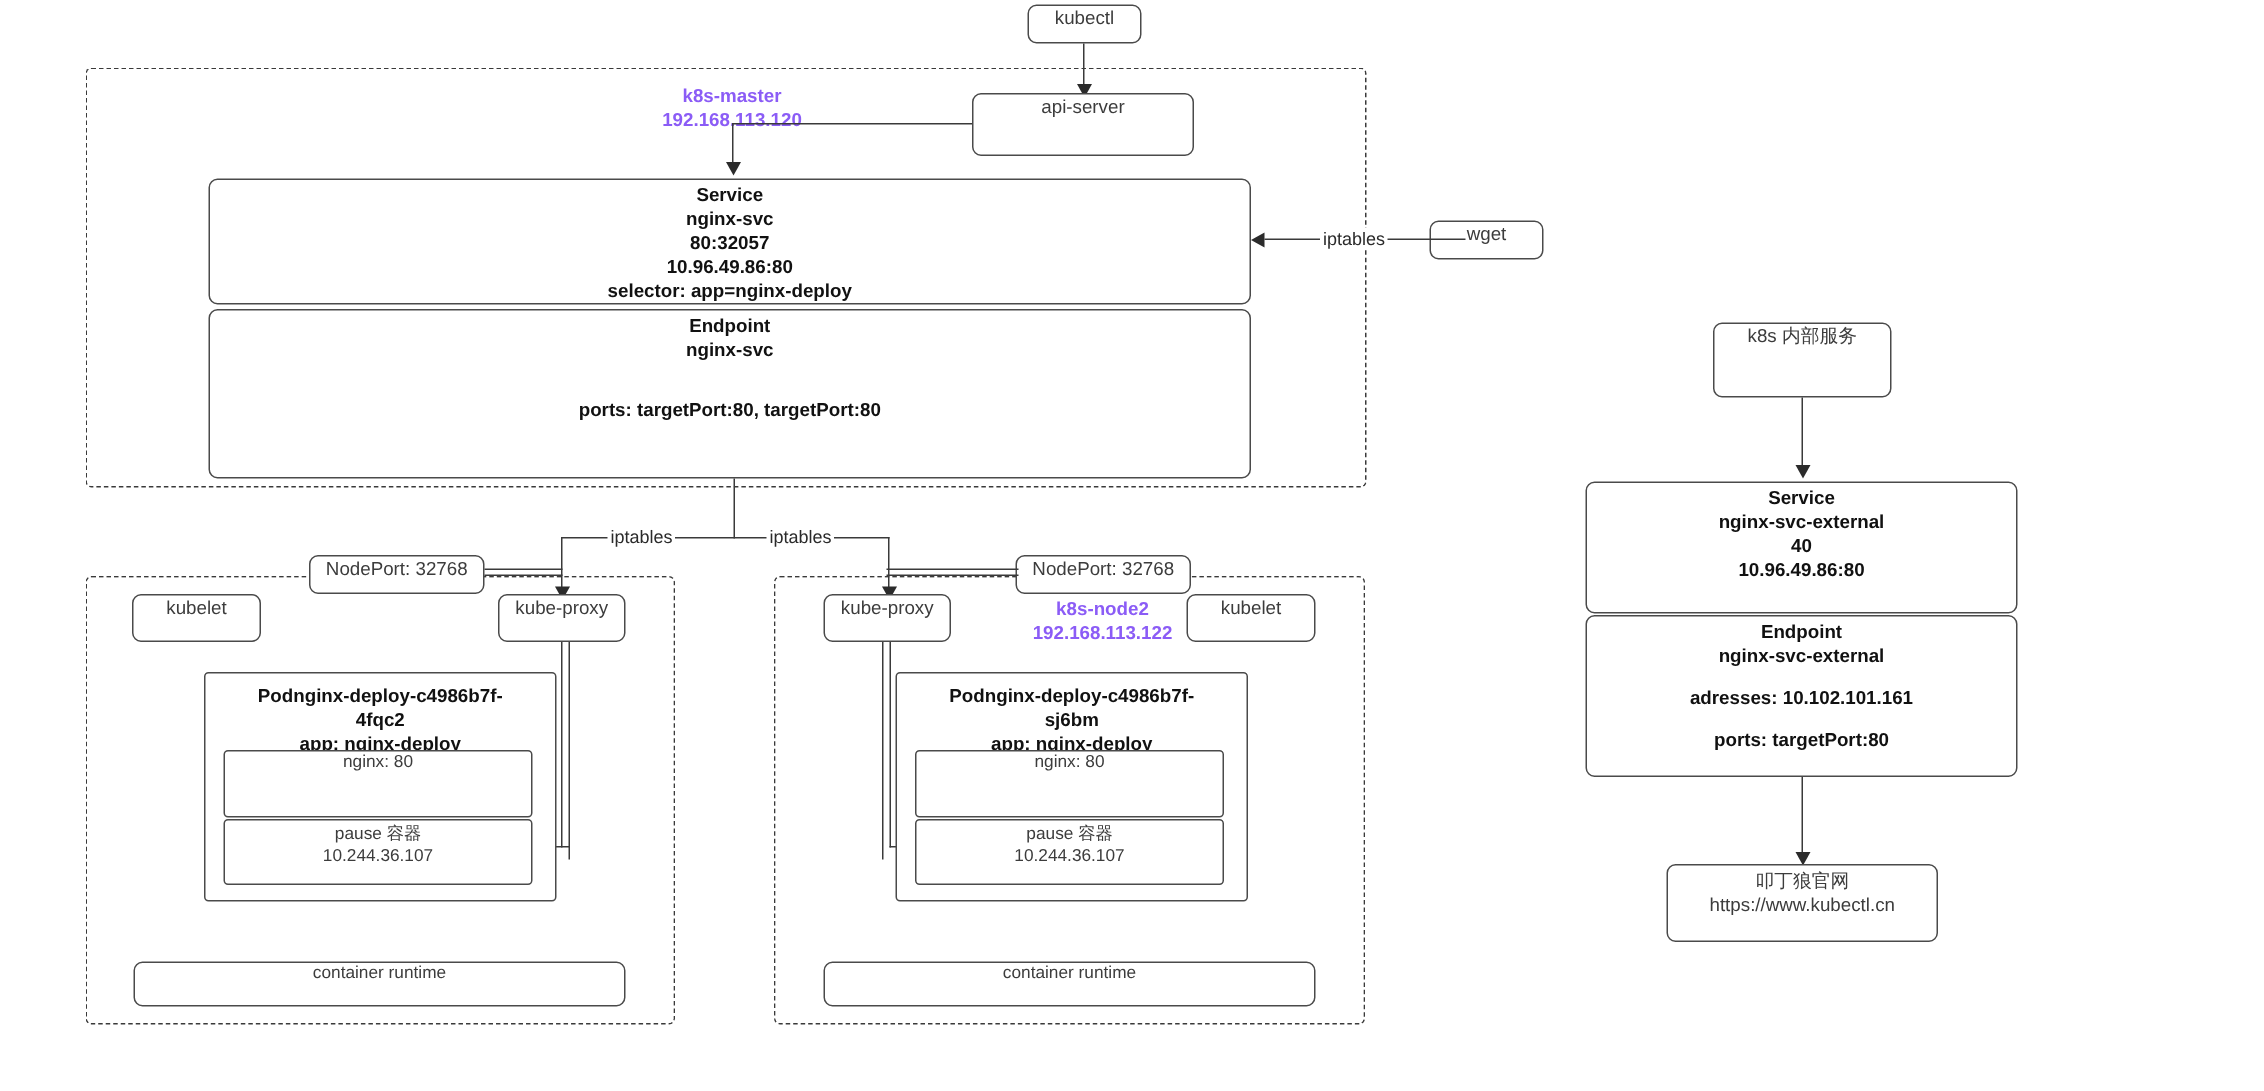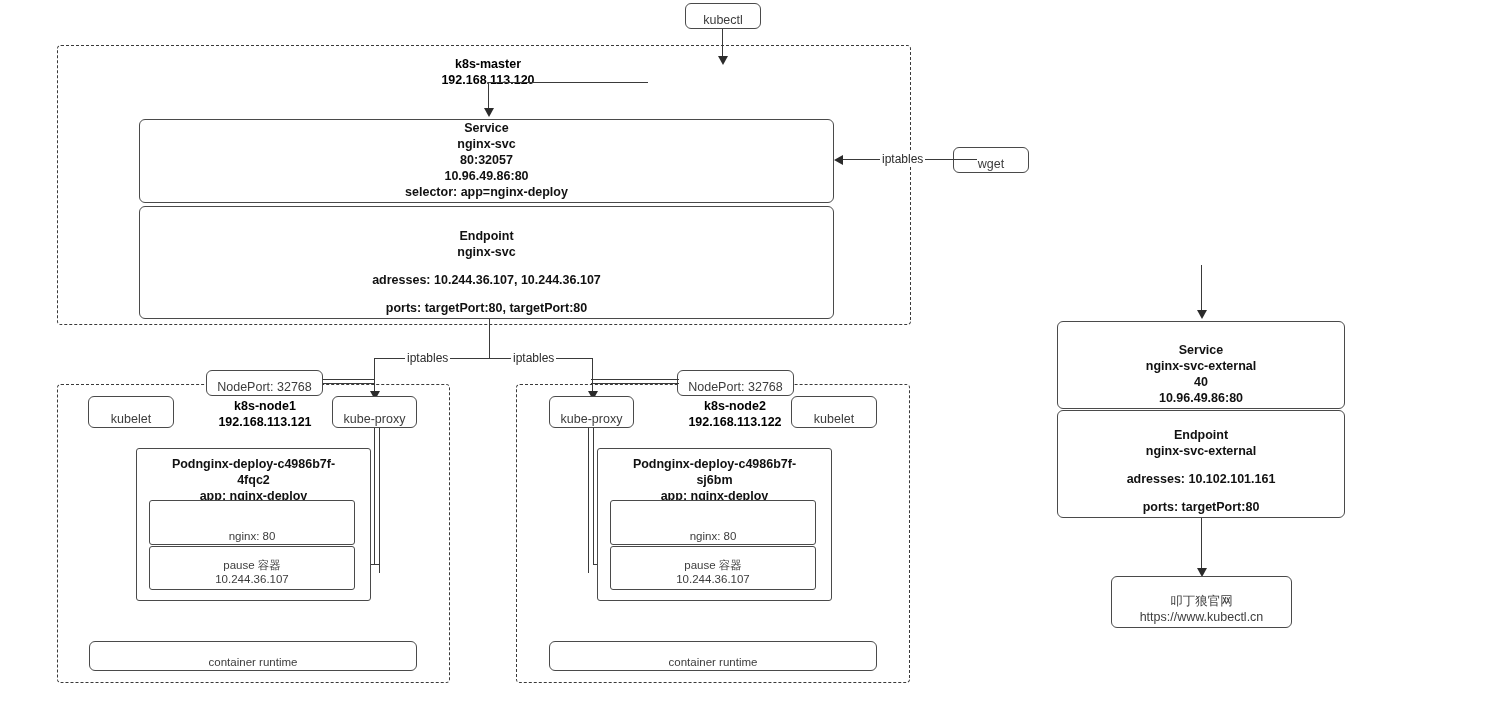--- a/index.html
+++ b/index.html
@@ -23,41 +23,41 @@
     border-radius:4px;
     background:transparent;
   }
 
   
   .box{
     border:1.3px solid #4a4a4a;
     border-radius:6px;
     background:#ffffff;
     display:flex;
-    align-items:flex-end;
+    align-items:flex-start;
     justify-content:center;
     text-align:center;
     line-height:1.28;
     box-sizing:border-box;
   }
   .box.sq{border-radius:3px;}
   .box .lines{width:100%;padding:2px 6px;box-sizing:border-box;}
   .lbl{font-size:12.5px;color:#3c3c3c;font-weight:400;}
   .lbl-b{font-size:12.5px;color:#111;font-weight:700;}
   .lbl-sm{font-size:11.5px;color:#3c3c3c;font-weight:400;}
 
   
   .ftext{
     position:absolute;
     text-align:center;
     line-height:1.3;
     white-space:nowrap;
     font-size:12.5px;
     font-weight:700;
-    color:#000000;
+    color:#8b5cf6;
   }
 
   
   .ln{position:absolute;background:#3a3a3a;}
   .lnv{width:1.4px;}
   .lnh{height:1.4px;}
   .arrow{position:absolute;width:0;height:0;}
   .arr-d{border-left:5px solid transparent;border-right:5px solid transparent;border-top:9px solid #2b2b2b;}
   .arr-l{border-top:5px solid transparent;border-bottom:5px solid transparent;border-right:9px solid #2b2b2b;}
   .arr-r{border-top:5px solid transparent;border-bottom:5px solid transparent;border-left:9px solid #2b2b2b;}
@@ -84,41 +84,43 @@
   <div class="ln lnv abs" style="left:722px;top:29px;height:30px;"></div>
   <div class="arrow arr-d abs" style="left:718px;top:56px;"></div>
 
   <div class="abs region" style="left:57px;top:45px;width:854px;height:280px;"></div>
 
   <div class="ftext" style="left:398px;top:56px;width:180px;">
     <div>k8s-master</div>
     <div>192.168.113.120</div>
   </div>
 
+  <div class="abs box" style="left:648px;top:62px;width:148px;height:42px;">
+    <span class="lbl">api-server</span>
+  </div>
 
   <div class="ln lnh abs" style="left:488px;top:82px;width:160px;"></div>
   <div class="ln lnv abs" style="left:488px;top:82px;height:28px;"></div>
   <div class="arrow arr-d abs" style="left:484px;top:108px;"></div>
 
   <div class="abs box" style="left:139px;top:119px;width:695px;height:84px;">
     <div class="lines">
       <div class="lbl-b">Service</div>
       <div class="lbl-b">nginx-svc</div>
       <div class="lbl-b">80:32057</div>
       <div class="lbl-b">10.96.49.86:80</div>
       <div class="lbl-b">selector: app=nginx-deploy</div>
     </div>
   </div>
 
   <div class="abs box" style="left:139px;top:206px;width:695px;height:113px;">
     <div class="lines">
       <div class="lbl-b">Endpoint</div>
       <div class="lbl-b">nginx-svc</div>
       <div style="height:12px;"></div>
-      <div class="lbl-b">adresses: 10.244.36.107, 10.244.36.107</div>
       <div style="height:12px;"></div>
       <div class="lbl-b">ports: targetPort:80, targetPort:80</div>
     </div>
   </div>
 
   <div class="abs box" style="left:953px;top:147px;width:76px;height:26px;">
     <span class="lbl">wget</span>
   </div>
   <div class="ln lnh abs" style="left:843px;top:159px;width:134px;"></div>
   <div class="arrow arr-l abs" style="left:834px;top:155px;"></div>
@@ -137,24 +139,20 @@
 
   <div class="abs region" style="left:57px;top:384px;width:393px;height:299px;"></div>
 
   <div class="abs box" style="left:206px;top:370px;width:117px;height:26px;">
     <span class="lbl">NodePort: 32768</span>
   </div>
 
   <div class="ln lnh abs" style="left:323px;top:379px;width:52px;"></div>
   <div class="ln lnh abs" style="left:323px;top:383px;width:52px;"></div>
 
-  <div class="ftext" style="left:175px;top:398px;width:180px;">
-    <div>k8s-node1</div>
-    <div>192.168.113.121</div>
-  </div>
 
   <div class="abs box" style="left:88px;top:396px;width:86px;height:32px;">
     <span class="lbl">kubelet</span>
   </div>
 
   <div class="abs box" style="left:332px;top:396px;width:85px;height:32px;">
     <span class="lbl">kube-proxy</span>
   </div>
 
   <div class="ln lnv abs" style="left:374px;top:428px;height:137px;"></div>
@@ -224,20 +222,23 @@
     <div class="lines">
       <div class="lbl-sm">pause 容器</div>
       <div class="lbl-sm">10.244.36.107</div>
     </div>
   </div>
 
   <div class="abs box" style="left:549px;top:641px;width:328px;height:30px;">
     <span class="lbl-sm">container runtime</span>
   </div>
 
+  <div class="abs box" style="left:1142px;top:215px;width:119px;height:50px;">
+    <span class="lbl">k8s 内部服务</span>
+  </div>
   <div class="ln lnv abs" style="left:1201px;top:265px;height:47px;"></div>
   <div class="arrow arr-d abs" style="left:1197px;top:310px;"></div>
 
   <div class="abs box" style="left:1057px;top:321px;width:288px;height:88px;">
     <div class="lines">
       <div class="lbl-b">Service</div>
       <div class="lbl-b">nginx-svc-external</div>
       <div class="lbl-b">40</div>
       <div class="lbl-b">10.96.49.86:80</div>
     </div>

